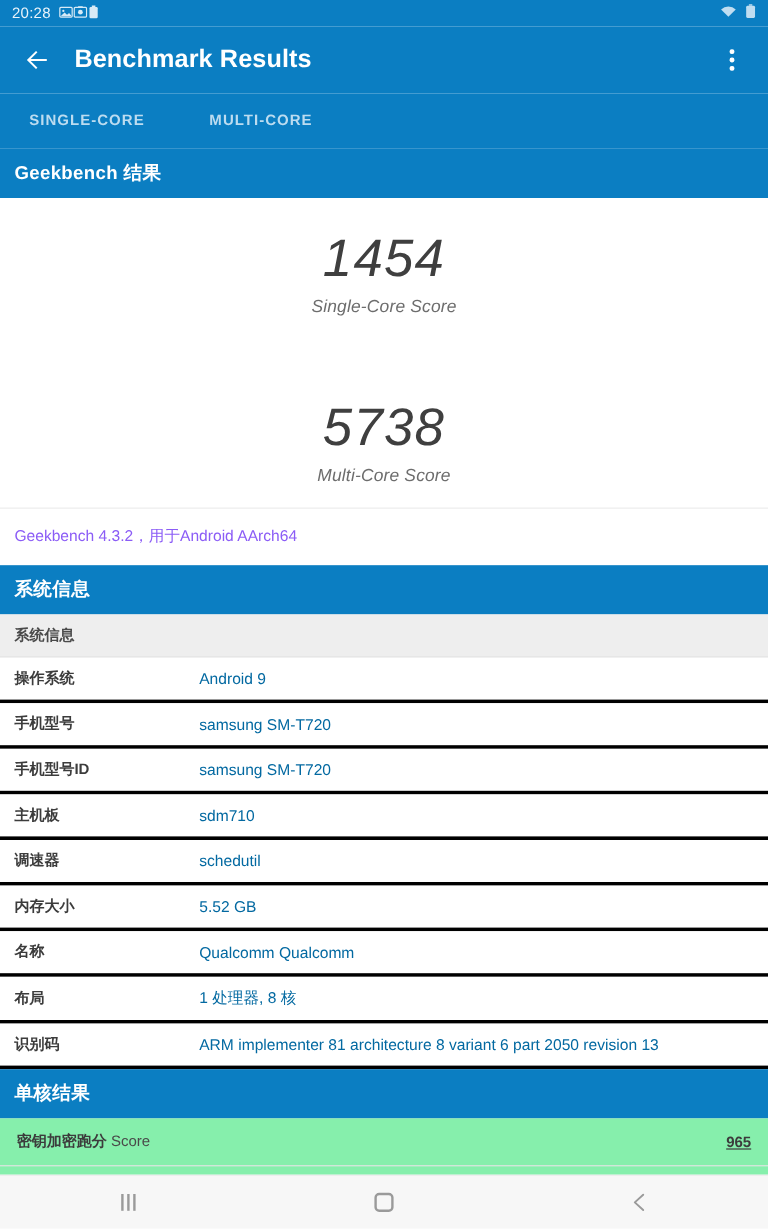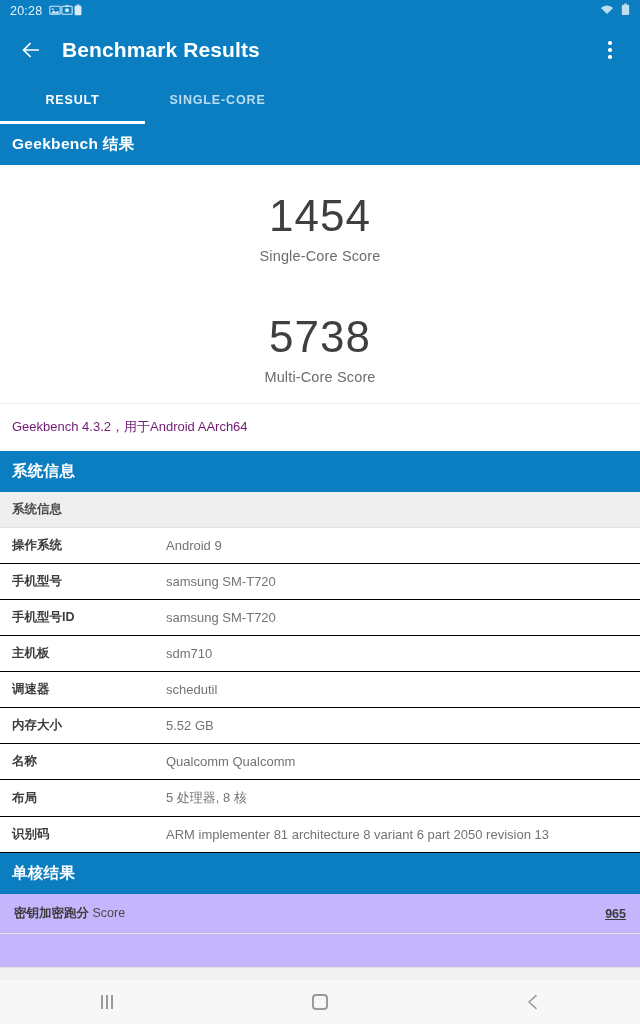--- a/index.html
+++ b/index.html
@@ -56,55 +56,55 @@
 
   
   .section-head {
     background:#0b7ec2; color:#ffffff;
     font-size:15.5px; font-weight:bold;
     padding:10px 12px; flex:0 0 auto;
     letter-spacing:.3px;
   }
 
   
-  .scores { background:#ffffff; padding:28px 0 18px; flex:0 0 auto; }
+  .scores { background:#ffffff; padding:28px 0 18px; flex:0 0 auto;font-style:italic; }
   .score-group { text-align:center; }
-  .score-group + .score-group { margin-top:50px; }
+  .score-group + .score-group { margin-top:70px; }
   .score-value {
     font-size:44px; color:#3f3f3f; font-weight:normal;
     line-height:1.05; letter-spacing:1px;
   }
   .score-label { font-size:14.5px; color:#6d6d6d; margin-top:9px; letter-spacing:.15px; }
 
   .version-row {
     background:#ffffff; padding:14px 12px 15px;
-    font-size:13px; color:#701a75; flex:0 0 auto;
+    font-size:13px; color:#8b5cf6; flex:0 0 auto;
     border-top:1px solid #eeeeee;
   }
 
   
   .subhead {
     background:#eeeeee; color:#4a4a4a;
     font-size:12.5px; font-weight:bold;
     padding:9px 12px; border-bottom:1px solid #e2e2e2;
   }
   .inforow {
     display:flex; align-items:center;
-    background:#ffffff; border-bottom:1px solid #000000;
+    background:#ffffff; border-bottom:3px solid #000000;
     padding:9px 12px; min-height:30px;
   }
   .inforow .k {
     flex:0 0 154px; font-size:12.5px; font-weight:bold; color:#3c3c3c;
   }
-  .inforow .v { font-size:13px; color:#737373; }
+  .inforow .v { font-size:13px; color:#0369a1; }
 
   
   .resrow {
     display:flex; align-items:center; justify-content:space-between;
-    background:#c4b5fd; border-bottom:1px solid #e4e4e4;
+    background:#86efac; border-bottom:1px solid #e4e4e4;
     padding:11px 14px; min-height:34px;
   }
   .resrow .rk { font-size:12.5px; font-weight:bold; color:#3c3c3c; }
   .resrow .rk .suffix { font-weight:normal; color:#4a4a4a; }
   .resrow .rv { font-size:12.5px; font-weight:bold; color:#3c3c3c;text-decoration:underline; }
 
   .scrollarea { flex:1 1 auto; overflow:hidden; background:#f1f1f1; }
 
   
   .navbar {
@@ -169,22 +169,22 @@
     </div>
     <div class="appbar-title">Benchmark Results</div>
     <div class="overflow-btn">
       <span class="dot"></span>
       <span class="dot"></span>
       <span class="dot"></span>
     </div>
   </div>
 
   <div class="tabbar">
-    <div class="tab active">RESULT</div>
     <div class="tab">SINGLE-CORE</div>
+    <div class="tab">MULTI-CORE</div>
   </div>
 
   <div class="scrollarea">
 
     <div class="section-head">Geekbench 结果</div>
 
     <div class="scores">
       <div class="score-group">
         <div class="score-value">1454</div>
         <div class="score-label">Single-Core Score</div>
@@ -226,21 +226,21 @@
       <div class="v">5.52 GB</div>
     </div>
 
 
     <div class="inforow">
       <div class="k">名称</div>
       <div class="v">Qualcomm Qualcomm</div>
     </div>
     <div class="inforow">
       <div class="k">布局</div>
-      <div class="v">5 处理器, 8 核</div>
+      <div class="v">1 处理器, 8 核</div>
     </div>
     <div class="inforow">
       <div class="k">识别码</div>
       <div class="v">ARM implementer 81 architecture 8 variant 6 part 2050 revision 13</div>
     </div>
 
     <div class="section-head">单核结果</div>
 
     <div class="resrow">
       <div class="rk"><span>密钥加密跑分</span><span class="suffix"> Score</span></div>

